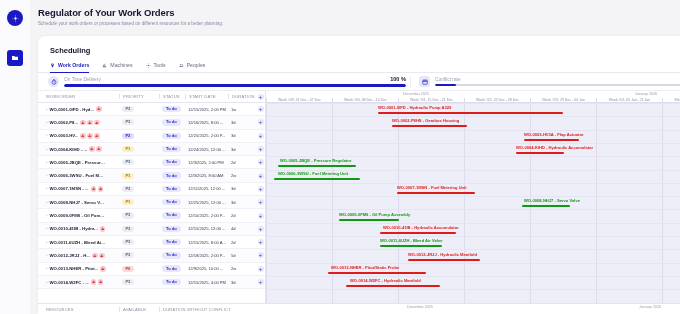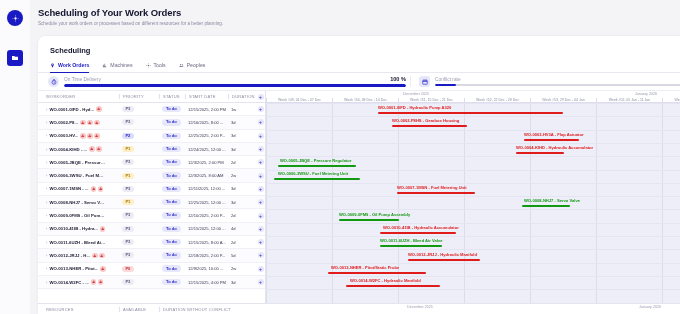--- a/index.html
+++ b/index.html
@@ -226,21 +226,21 @@
     <div class="rail-icon square">
       <svg width="8" height="8" viewBox="0 0 24 24" fill="#ffffff">
           <path d="M3 6h7l2 2h9v10H3z"></path>
         </svg>
     </div>
   </div>
 
   <div class="canvas">
 
     <div class="page-head">
-      <div class="page-title">Scheduling of Your Work Orders</div>
+      <div class="page-title">Regulator of Your Work Orders</div>
       <div class="page-sub">Schedule your work orders or processes based on different resources for a better planning.</div>
     </div>
 
     <div class="card">
       <div class="card-title">Scheduling</div>
 
       <div class="tabs">
         <div class="tab active">
           <svg class="tab-ic" viewBox="0 0 24 24" fill="#1a1ac4">
               <path d="M12 2a6 6 0 00-6 6c0 4.5 6 14 6 14s6-9.5 6-14a6 6 0 00-6-6zm0 8.5A2.5 2.5 0 1112 5.5a2.5 2.5 0 010 5z"></path>

